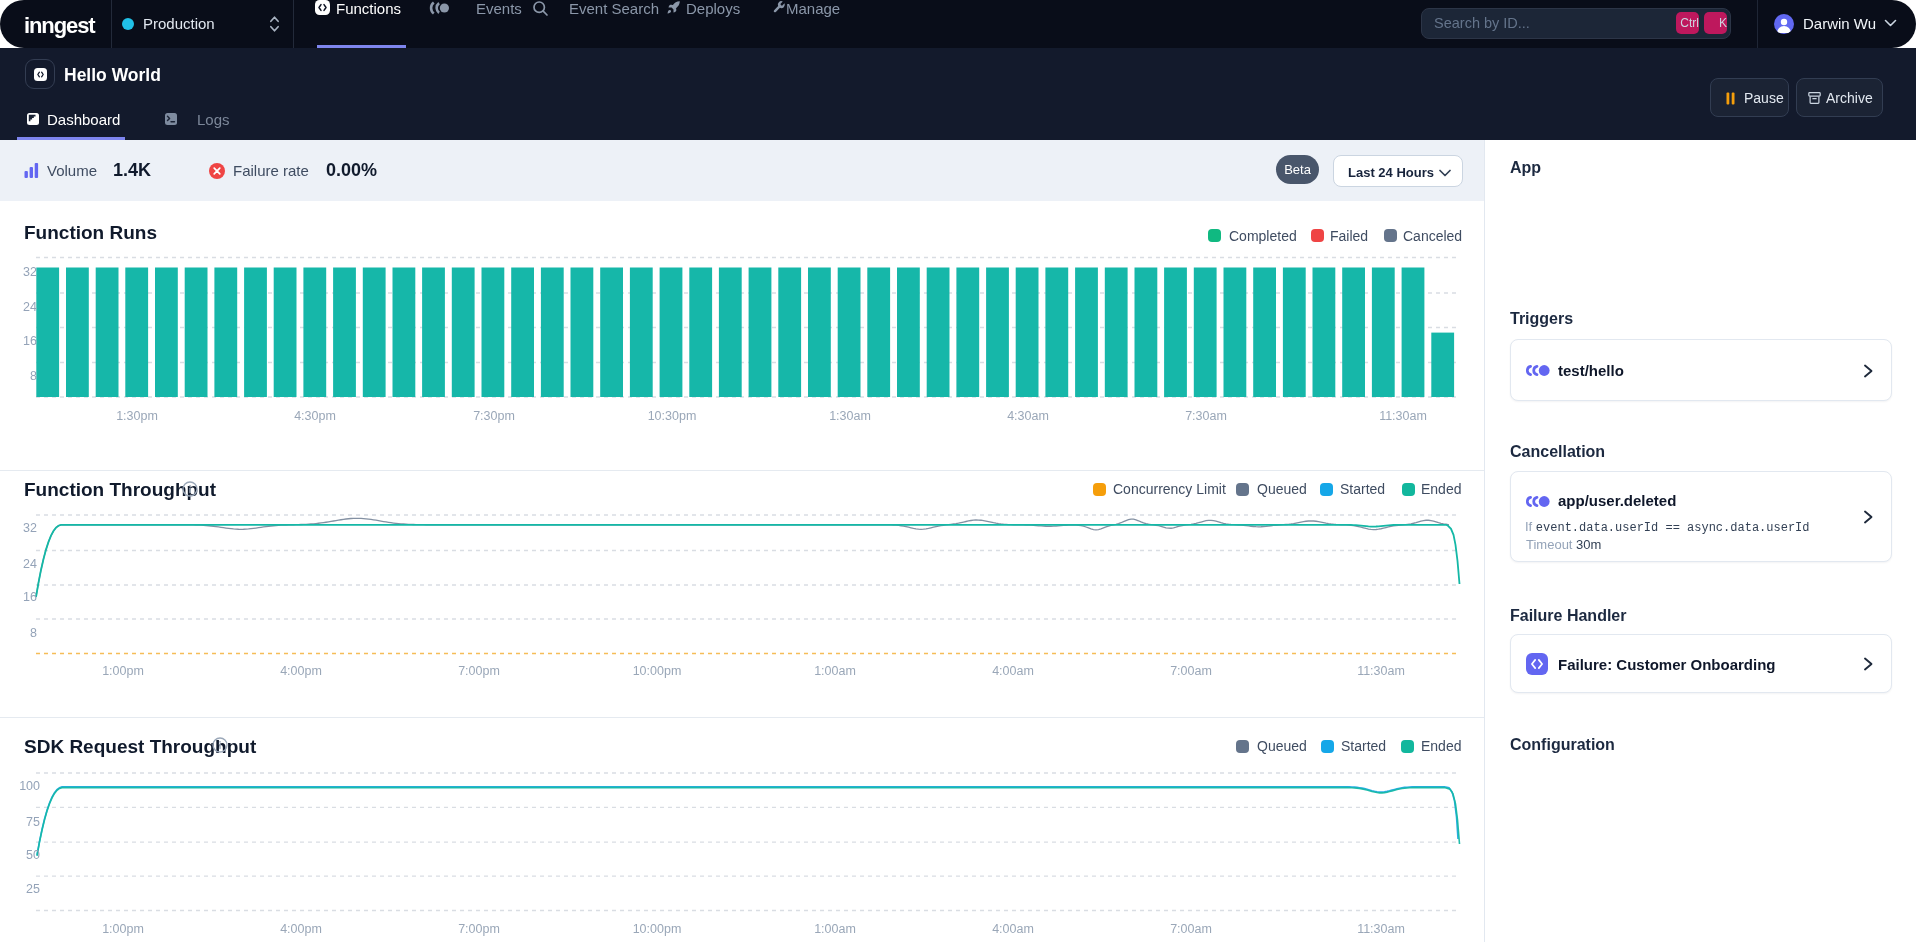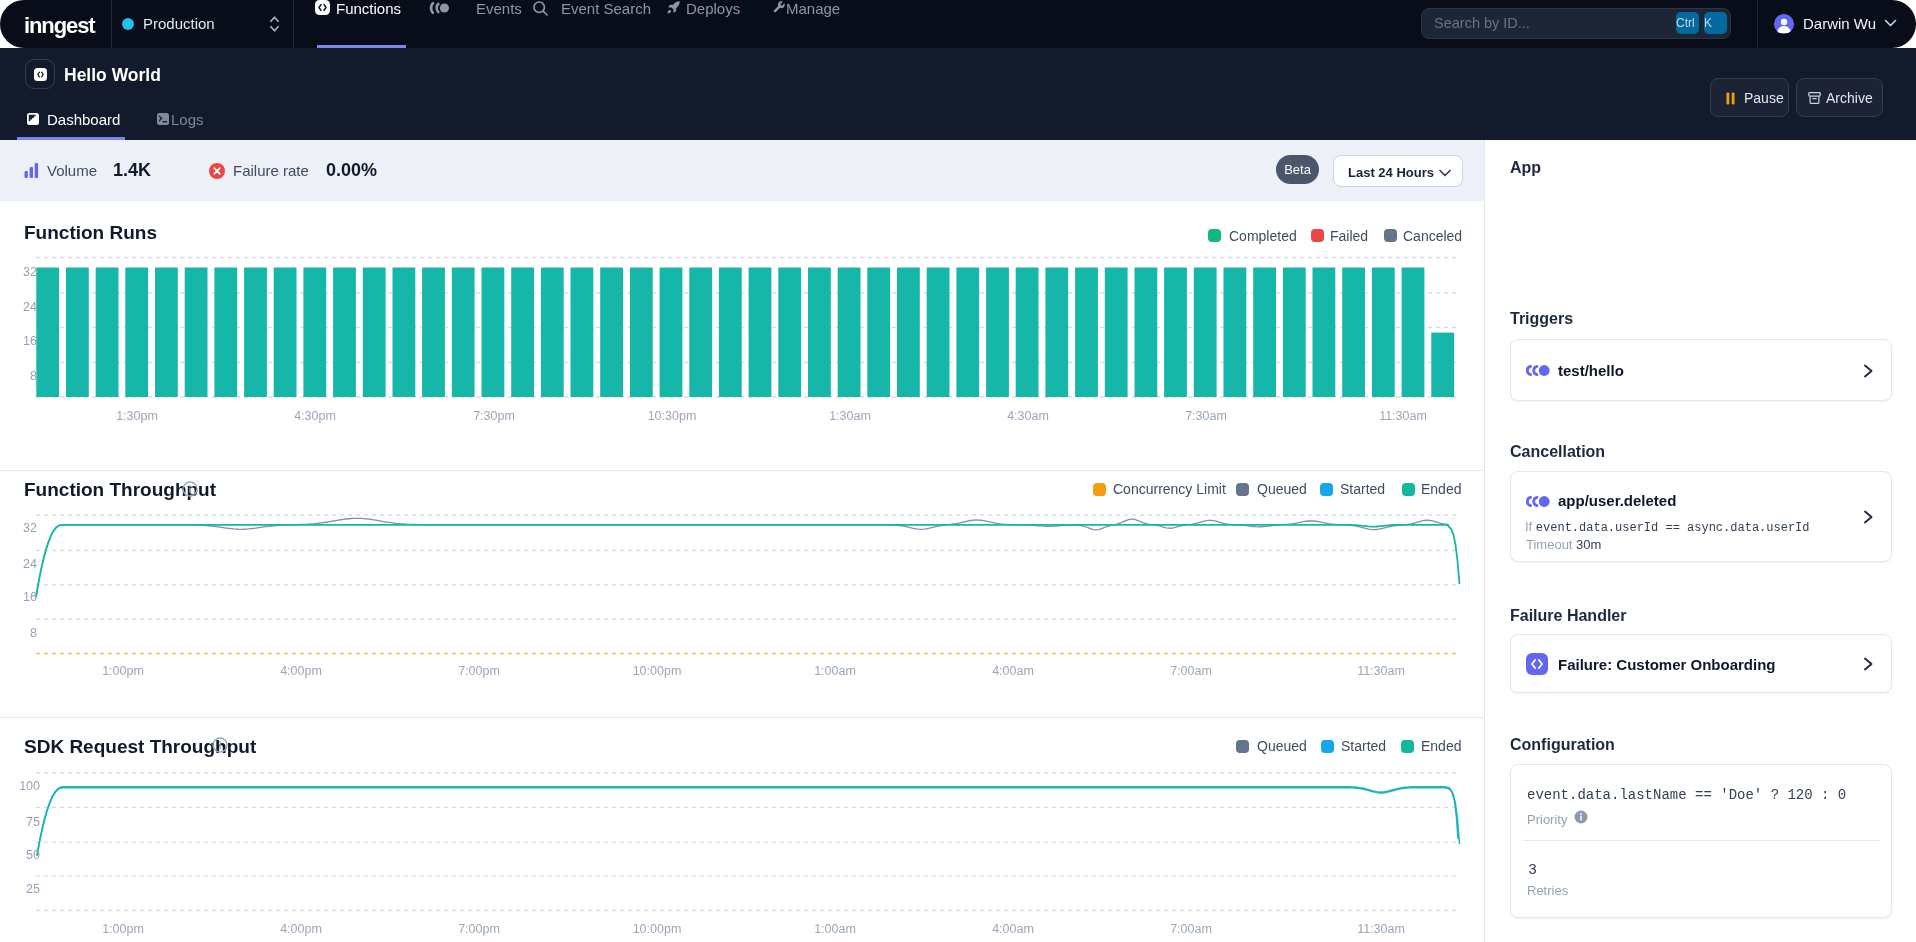--- a/index.html
+++ b/index.html
@@ -10,22 +10,22 @@
 #logo { position:absolute; left:24px; top:13px; color:#fff; font-size:22px; font-weight:bold; letter-spacing:-1.1px; }
 .vsep { position:absolute; top:0; width:1px; height:48px; background:#232a3a; }
 #envdot { position:absolute; left:122px; top:18px; width:12px; height:12px; border-radius:50%; background:#20c0e7; }
 #envname { position:absolute; left:143px; top:15px; color:#e2e8f0; font-size:15px; }
 .navtab { position:absolute; top:0; height:48px; display:flex; align-items:flex-start; gap:8px;
   color:#8b97a9; font-size:15px; }
 .navtab.active { color:#fff; }
 .navunderline { position:absolute; left:317px; top:45px; width:89px; height:3px; background:#7e85ee; }
 #searchbox { position:absolute; left:1421px; top:8px; width:310px; height:31px; background:#1c2637;
   border:1px solid #2c3547; border-radius:8px; color:#64748b; font-size:14.5px; line-height:29px; padding-left:12px; }
-.kbd { position:absolute; top:12px; height:22px; background:#0369a1; border-radius:5px; color:#cdd5e0;
-  font-size:12px; line-height:22px; text-align:left; }
+.kbd { position:absolute; top:12px; height:22px; background:#be185d; border-radius:5px; color:#cdd5e0;
+  font-size:12px; line-height:22px; text-align:right; }
 #avatar { position:absolute; left:1774px; top:14px; width:20px; height:20px; border-radius:50%; background:#6168f1; overflow:hidden; }
 #username { position:absolute; left:1803px; top:15px; color:#f1f5f9; font-size:15px; }
 #header { position:absolute; left:0; top:48px; width:1916px; height:92px; background:#131a2c; }
 #fnicon { position:absolute; left:25px; top:11px; width:30px; height:30px; border:1px solid #333d52; border-radius:9px; }
 #fntitle { position:absolute; left:64px; top:17px; color:#fff; font-size:17.5px; font-weight:bold; }
 .htab { position:absolute; top:56px; height:30px; display:flex; align-items:center; gap:7px; font-size:15px; color:#7c8799; }
 .htab.active { color:#fff; }
 #hunderline { position:absolute; left:17px; top:89px; width:108px; height:3px; background:#7e85ee; }
 .hbtn { position:absolute; top:30px; height:39px; background:#1b2334; border:1px solid #323d52; border-radius:8px;
   color:#e2e8f0; font-size:14px; }
@@ -70,21 +70,21 @@
       <span>Functions</span>
     </div>
     <div class="navtab" style="left:429px;gap:25px">
       <svg width="22" height="16" viewBox="0 0 24 17">
           <path d="M5.2 2.5 A 7.6 7.6 0 0 0 5.2 14.5" fill="none" stroke="#8b97a9" stroke-width="2.8"></path>
           <path d="M11 3.2 A 6.6 6.6 0 0 0 11 13.8" fill="none" stroke="#8b97a9" stroke-width="2.8"></path>
           <circle cx="16.8" cy="8.5" r="5" fill="#8b97a9"></circle>
         </svg>
       <span>Events</span>
     </div>
-    <div class="navtab" style="left:532px;gap:12px">
+    <div class="navtab" style="left:532px;gap:20px">
       <svg width="17" height="17" viewBox="0 0 17 17">
           <circle cx="7.2" cy="7.2" r="5.2" fill="none" stroke="#8b97a9" stroke-width="1.7"></circle>
           <path d="M11.2 11.2 L15 15" stroke="#8b97a9" stroke-width="1.7" stroke-linecap="round"></path>
         </svg>
       <span>Event Search</span>
     </div>
     <div class="navtab" style="left:666px;gap:5px">
       <svg width="15" height="15" viewBox="0 0 24 24">
           <path d="M4.5 16.5c-1.5 1.26-2 5-2 5s3.74-.5 5-2c.71-.84.7-2.13-.09-2.91a2.18 2.18 0 0 0-2.91-.09zM12 15l-3-3a22 22 0 0 1 2-3.95A12.88 12.88 0 0 1 22 2c0 2.72-.78 7.5-6 11a22.35 22.35 0 0 1-4 2z M9 12H4s.55-3.03 2-4c1.62-1.08 5 0 5 0zM12 15v5s3.03-.55 4-2c1.08-1.62 0-5 0-5z" fill="#8b97a9"></path>
         </svg>
@@ -120,21 +120,21 @@
     </div>
     <div id="fntitle">Hello World</div>
     <div id="hunderline"></div>
     <div class="htab active" style="left:27px;gap:8px">
       <svg width="12" height="12" viewBox="0 0 12 12">
           <rect x="0" y="0" width="12" height="12" rx="2.5" fill="#fff"></rect>
           <path d="M1.8 1.8 L8.5 1.8 L8.5 3.4 L6.8 3.4 L6.8 5.0 L5.1 5.0 L5.1 6.6 L3.4 6.6 L3.4 8.2 L1.8 8.2 Z" fill="#1a2234"></path>
         </svg>
       <span>Dashboard</span>
     </div>
-    <div class="htab" style="left:157px;gap:2px">
+    <div class="htab" style="left:165px;gap:20px">
       <svg width="12" height="12" viewBox="0 0 12 12">
           <rect x="0" y="0" width="12" height="12" rx="2.5" fill="#7e8b9f"></rect>
           <path d="M2.5 3.2 L4.6 5.4 L2.5 7.6" fill="none" stroke="#1a2234" stroke-width="1.4" stroke-linecap="round" stroke-linejoin="round"></path>
           <path d="M6 8.8 L9.5 8.8" stroke="#1a2234" stroke-width="1.4" stroke-linecap="round"></path>
         </svg>
       <span>Logs</span>
     </div>
     <div class="hbtn" style="left:1710px;width:79px">
       <svg style="position:absolute;left:15px;top:13px" width="9" height="13" viewBox="0 0 9 13">
           <rect x="0.5" y="0.5" width="2.8" height="12" rx="1" fill="#f59e0b"></rect>
@@ -354,27 +354,15 @@
         <svg width="22" height="22" viewBox="0 0 22 22">
               <path d="M9.2 6.9 L5.9 11 L9.2 15.1 M12.8 6.9 L16.1 11 L12.8 15.1" fill="none" stroke="#fff" stroke-width="1.7" stroke-linecap="round" stroke-linejoin="round"></path>
             </svg>
       </div>
       <div style="position:absolute;left:47px;top:21px;font-size:15px;font-weight:bold;color:#0f172a">Failure: Customer Onboarding</div>
       <svg class="chev" style="top:21px" width="14" height="16" viewBox="0 0 14 16">
             <path d="M4 2.5 L10.5 8 L4 13.5" fill="none" stroke="#1e293b" stroke-width="1.9" stroke-linecap="round" stroke-linejoin="round"></path>
           </svg>
     </div>
 <div class="sbh" style="top:596px">Configuration</div>
-<div class="card" style="top:624px;height:154px">
-      <div class="mono" style="position:absolute;left:16px;top:22px;font-size:14px;color:#334155">event.data.lastName == 'Doe' ? 120 : 0</div>
-      <div style="position:absolute;left:16px;top:47px;font-size:13px;color:#94a3b8">Priority</div>
-      <svg style="position:absolute;left:63px;top:45px" width="14" height="14" viewBox="0 0 14 14">
-            <circle cx="7" cy="7" r="6.5" fill="#8e9bab"></circle>
-            <circle cx="7" cy="4" r="0.9" fill="#fff"></circle>
-            <path d="M7 6.2 L7 10" stroke="#fff" stroke-width="1.4" stroke-linecap="round"></path>
-          </svg>
-      <div style="position:absolute;left:12px;top:75px;width:358px;height:1px;background:#e2e8f0"></div>
-      <div class="mono" style="position:absolute;left:17px;top:97px;font-size:15px;color:#334155">3</div>
-      <div style="position:absolute;left:16px;top:118px;font-size:13px;color:#94a3b8">Retries</div>
-    </div>
       </div>
   </div>
 </div>
 
 </body></html>

